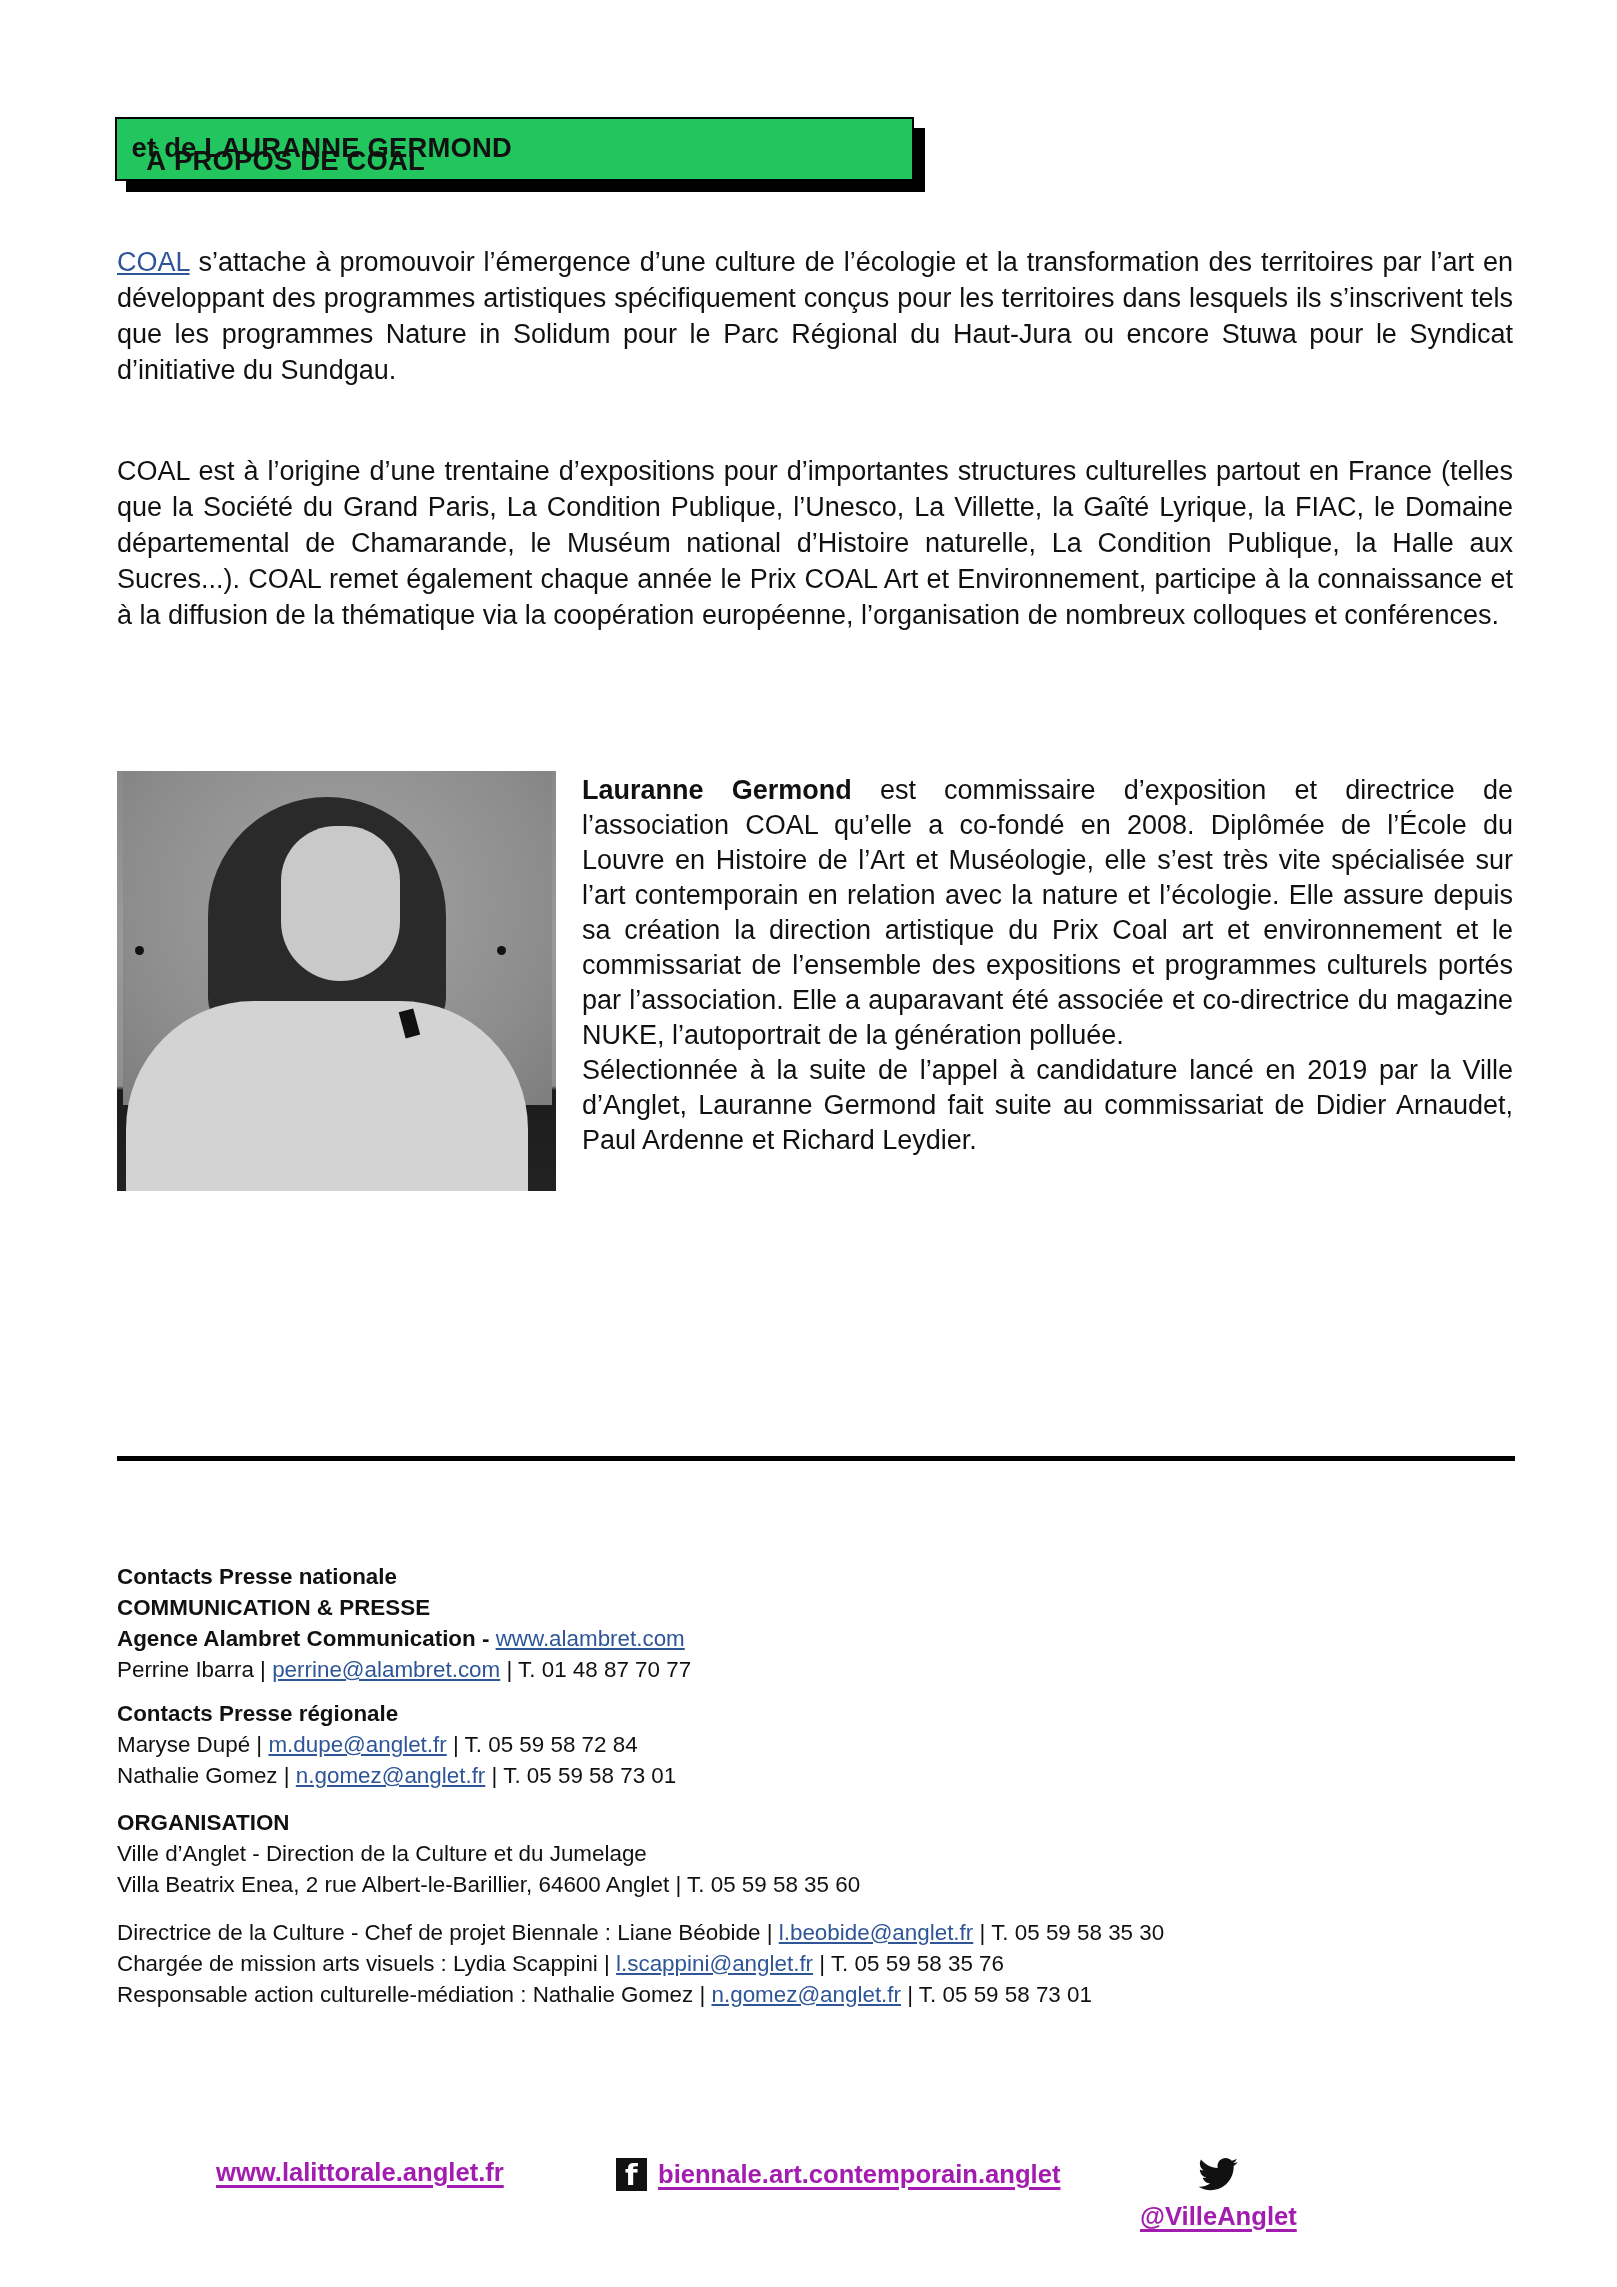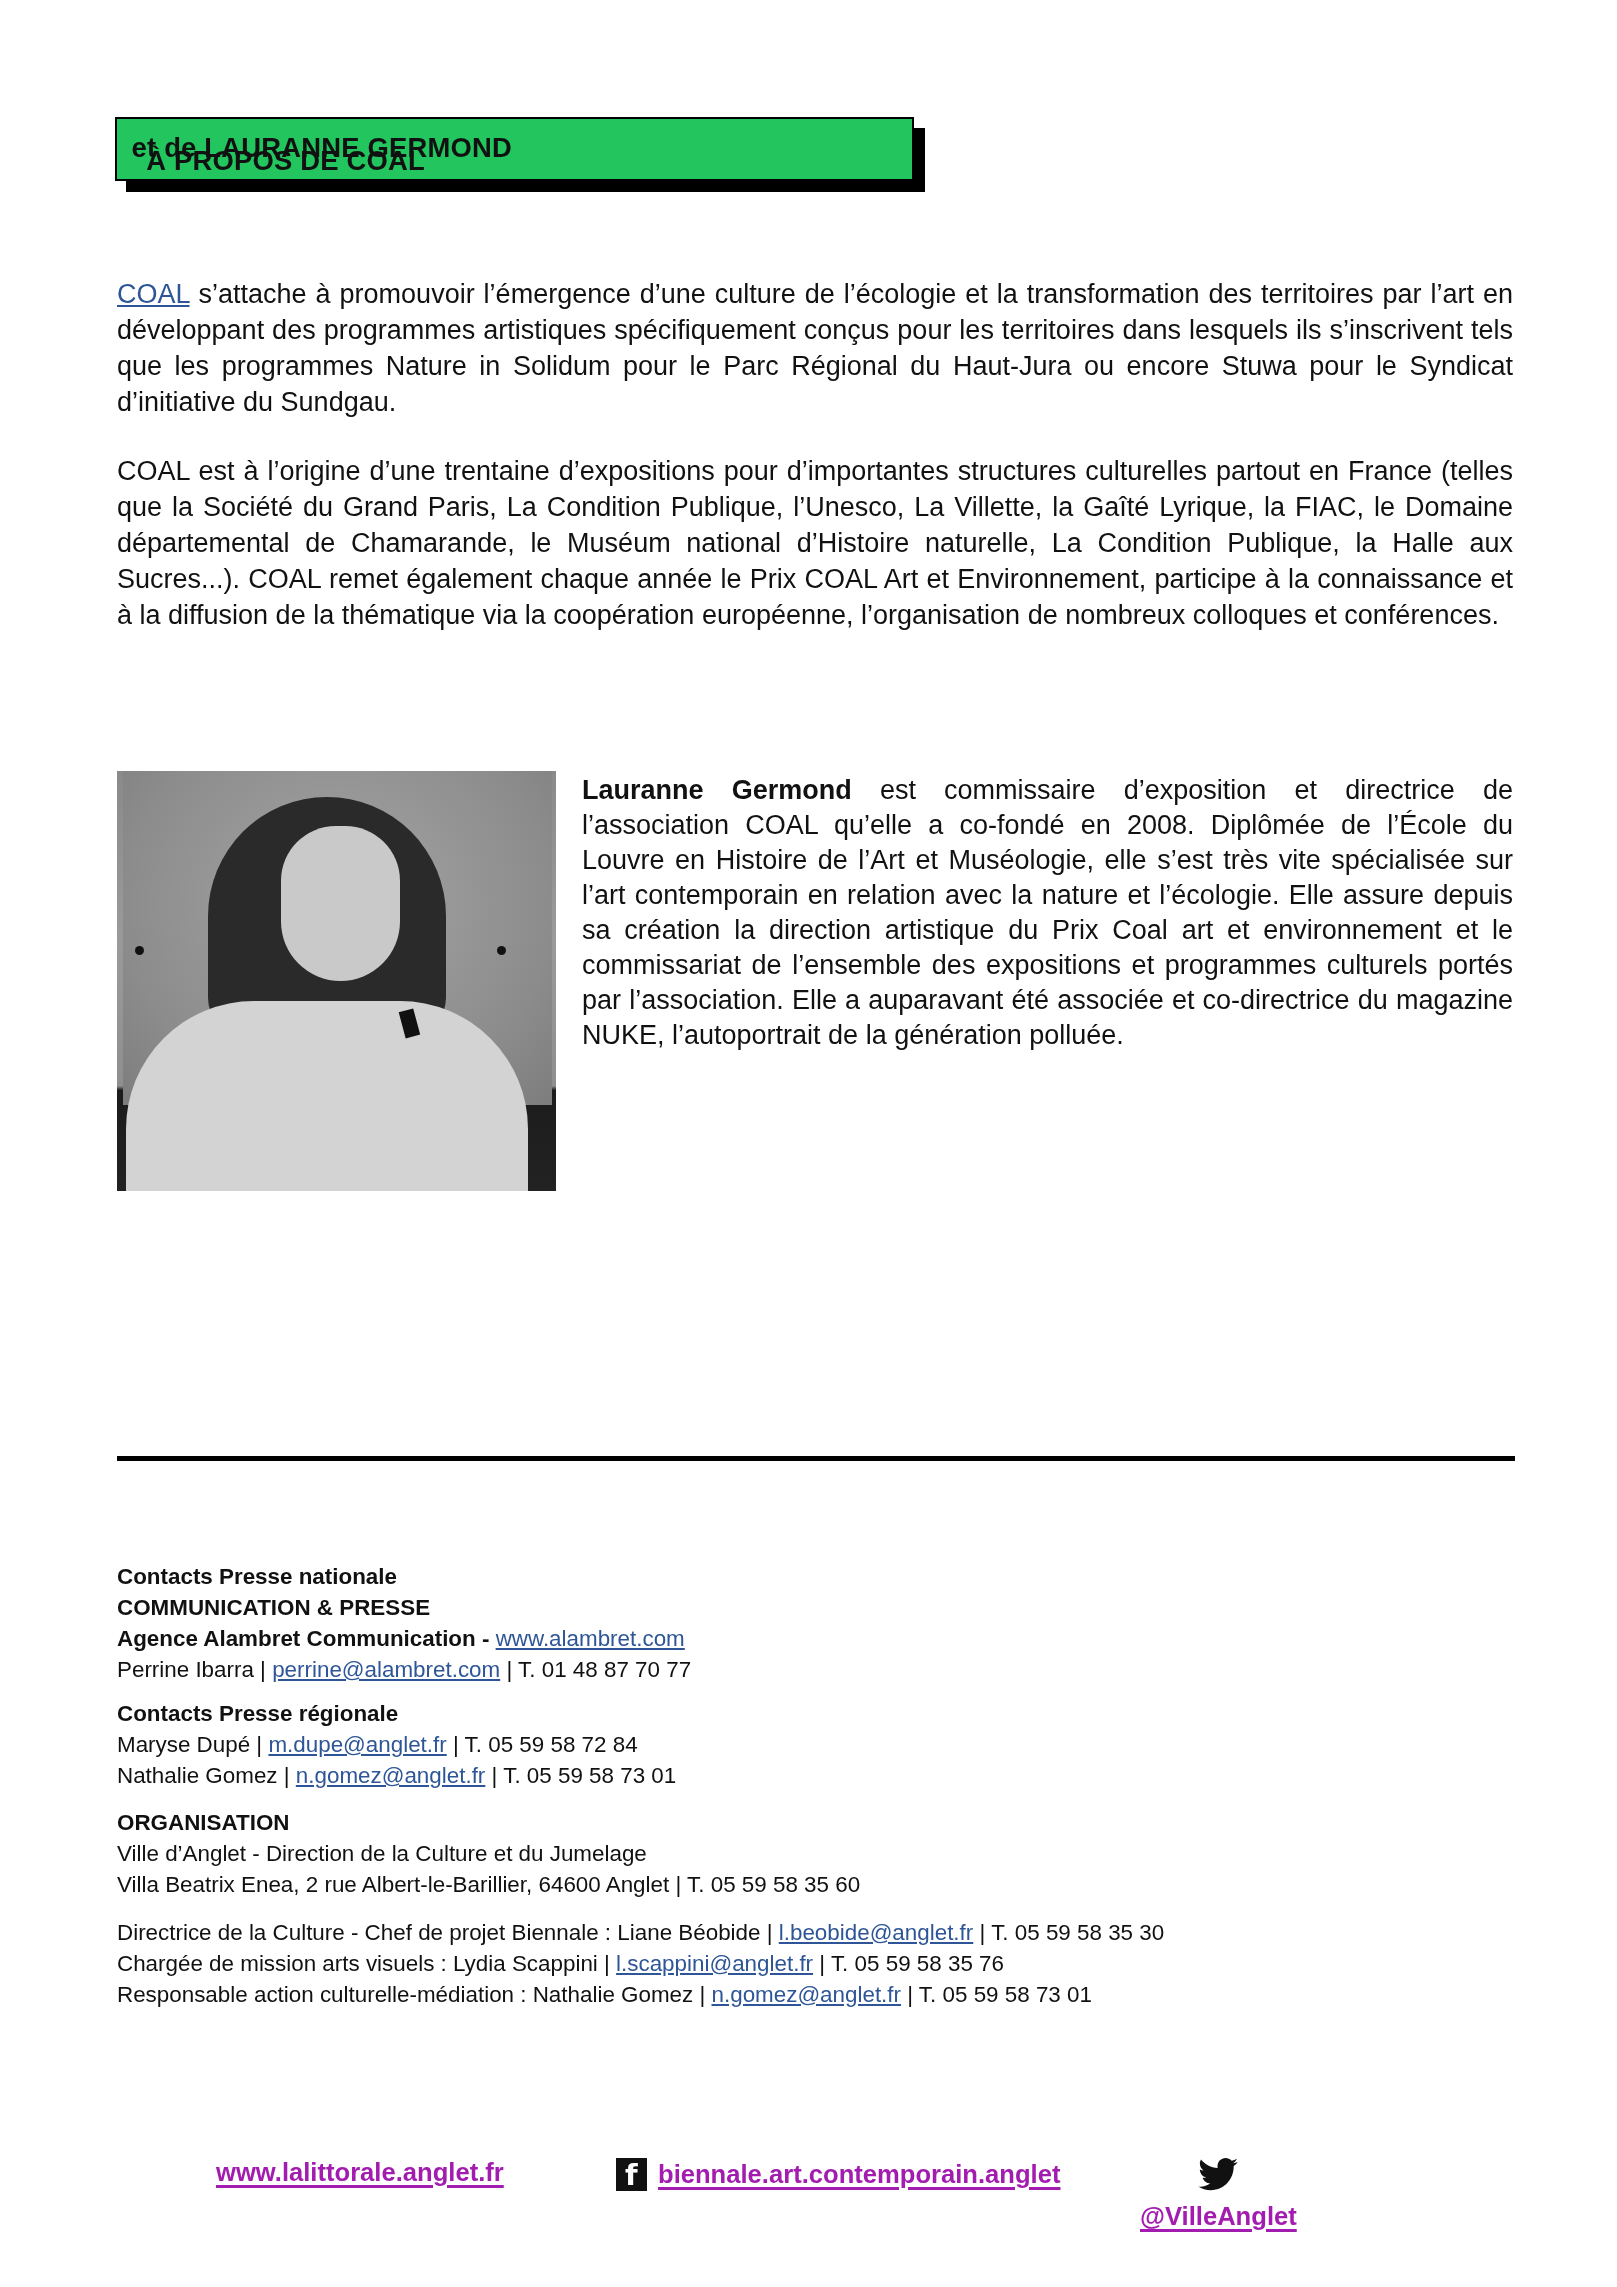--- a/index.html
+++ b/index.html
@@ -6,21 +6,21 @@
   body { width: 1617px; height: 2287px; position: relative; overflow: hidden;
          font-family: "Liberation Sans", sans-serif; color: #111111; }
   .title-box { position: absolute; left: 115px; top: 117px; width: 799px; height: 64px;
                border: 2.7px solid #000; background: #22c55e; box-sizing: border-box;
                box-shadow: 11px 11px 0 #000; }
   .title-box span { position: absolute; left: 14.6px; top: 12.8px; font-weight: bold; font-size: 27.4px;
                     letter-spacing: 0.2px; }
   .title-box .small { font-size: 27.4px; }
   .para { position: absolute; left: 117px; width: 1396px; font-size: 27px; line-height: 36px;
           text-align: justify; }
-  .p1 { top: 276px; }
+  .p1 { top: 244px; }
   .p2 { top: 453px; }
   a.link { color: #2d5597; text-decoration: underline; }
   .photo { position: absolute; left: 117px; top: 771px; width: 439px; height: 420px;
            background: linear-gradient(180deg, #8a8a8a 0%, #9a9a9a 40%, #8f8f8f 75%, #1c1c1c 76%, #222 100%);
            overflow: hidden; }
   .photo .wall { position: absolute; left: 5.5px; top: 0; width: 429px; height: 334px;
                  background: radial-gradient(ellipse at 50% 40%, #a5a5a5 0%, #8c8c8c 70%, #7d7d7d 100%); }
   .photo .dot { position: absolute; width: 9.1px; height: 9.1px; border-radius: 50%; background: #111; top: 175px; }
   .photo .hair { position: absolute; left: 91px; top: 25.6px; width: 238px; height: 238px;
                  border-radius: 119px 119px 37px 37px; background: #2a2a2a; }
@@ -61,20 +61,21 @@
   <div class="dot" style="left:18.3px;"></div>
   <div class="dot" style="left:380px;"></div>
   <div class="hair"></div>
   <div class="face"></div>
   <div class="sweater"></div>
   <div class="strap"></div>
 </div>
 
 <div class="bio">
   <span><b>Lauranne Germond</b><span> est commissaire d’exposition et directrice de l’association COAL qu’elle a co-fondé en 2008. Diplômée de l’École du Louvre en Histoire de l’Art et Muséologie, elle s’est très vite spécialisée sur l’art contemporain en relation avec la nature et l’écologie. Elle assure depuis sa création la direction artistique du Prix Coal art et environnement et le commissariat de l’ensemble des expositions et programmes culturels portés par l’association. Elle a auparavant été associée et co-directrice du magazine NUKE, l’autoportrait de la génération polluée.</span></span>
+  <span class="line">Sélectionnée à la suite de l’appel à candidature lancé en 2019 par la Ville d’Anglet, Lauranne Germond fait suite au commissariat de Didier Arnaudet, Paul Ardenne et Richard Leydier.</span>
 </div>
 
 <div class="rule"></div>
 
 <div class="contacts">
   <div class="h" style="font-weight:bold;">Contacts Presse nationale</div>
   <div class="h">COMMUNICATION &amp; PRESSE</div>
   <div><span class="h">Agence Alambret Communication - </span><a class="link" href="#">www.alambret.com</a></div>
   <div><span>Perrine Ibarra | </span><a class="link" href="#">perrine@alambret.com</a><span> | T. 01 48 87 70 77</span></div>
   <div class="gap"></div>

